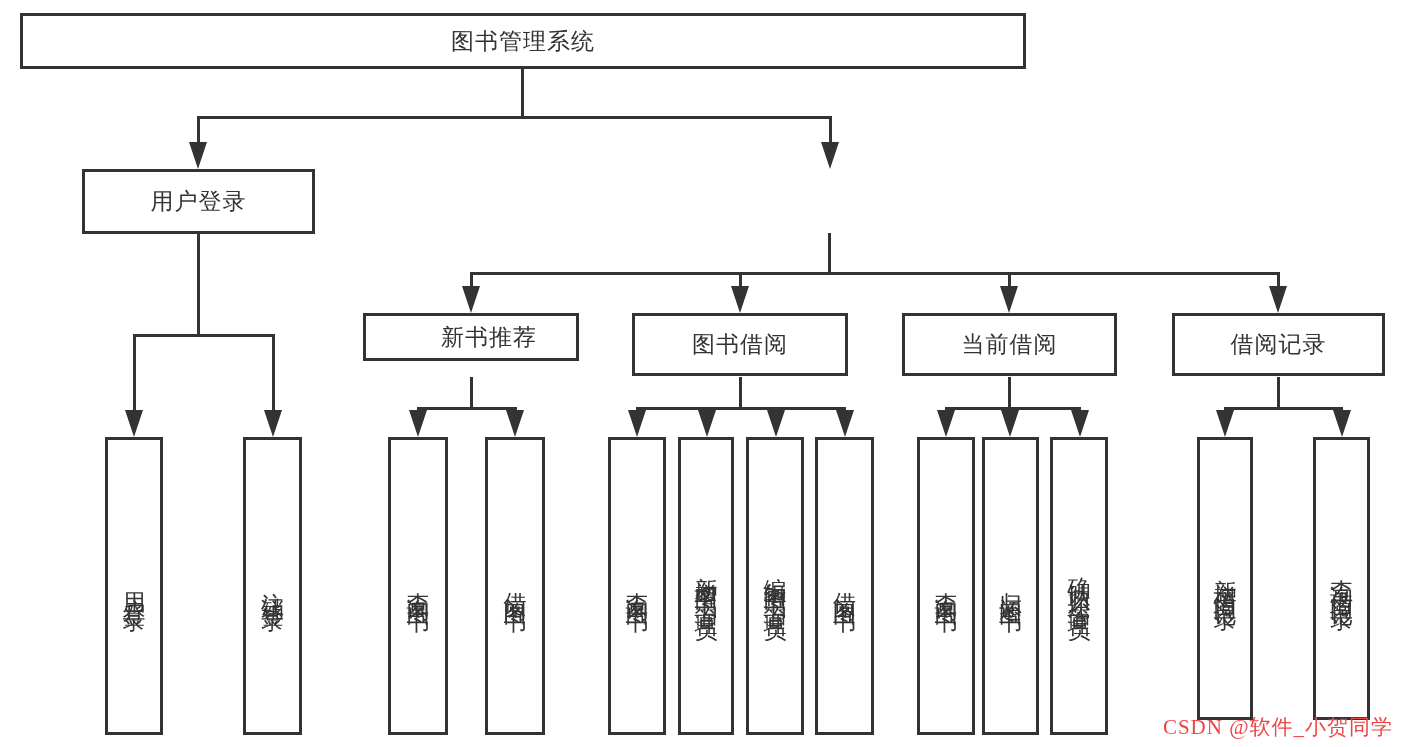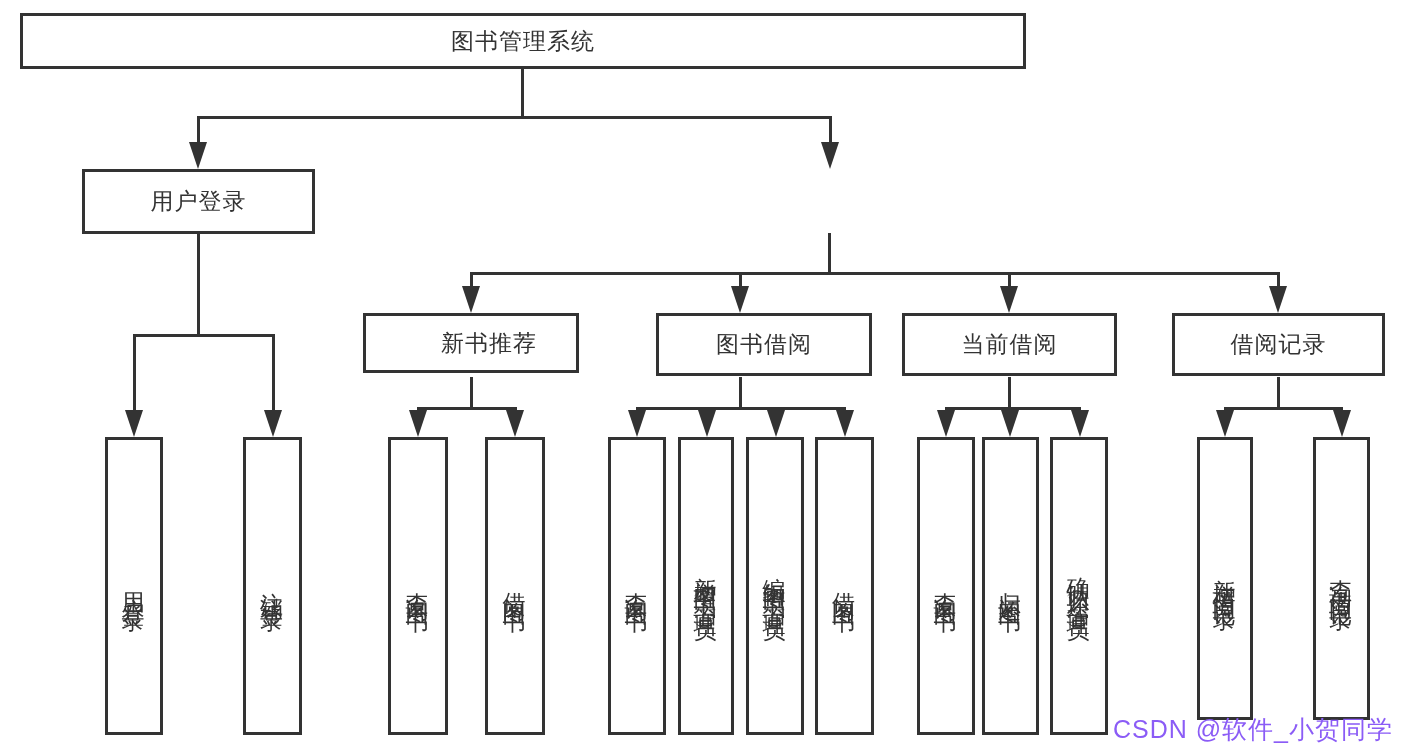--- a/index.html
+++ b/index.html
@@ -1,37 +1,37 @@
 <!DOCTYPE html>
 <html><head>
 <meta charset="utf-8">
 <style>
   html,body{margin:0;padding:0;background:#fff;}
   .canvas{
     position:relative;width:1405px;height:747px;background:#ffffff;overflow:hidden;
-    font-family:Liberation Sans, sans-serif;color:#333;
+    font-family:Liberation Serif, serif;color:#333;
   }
   .box{
     position:absolute;background:#fff;border:3px solid #333;box-sizing:border-box;
     display:flex;align-items:center;justify-content:center;
     font-size:23px;color:#333;letter-spacing:1px;white-space:nowrap;
   }
   .vbox{
     writing-mode:vertical-rl;text-orientation:mixed;letter-spacing:6px;
     white-space:normal;
   }
   .hline{position:absolute;height:3px;background:#333;}
   .vline{position:absolute;width:3px;background:#333;}
   .arrow{
     position:absolute;width:0;height:0;
     border-left:9px solid transparent;border-right:9px solid transparent;
     border-top:27px solid #333;
   }
   .watermark{
-    position:absolute;right:12px;top:713px;font-size:25px;color:#8b5cf6;
+    position:absolute;right:12px;top:713px;font-size:21px;color:#ef4444;
     letter-spacing:1px;z-index:5;white-space:nowrap;
   }
 </style>
 </head>
 <body>
 
 <div class="canvas">
 
   <div class="box" style="left:20px;top:13px;width:1006px;height:56px;">图书管理系统</div>
 
@@ -55,22 +55,22 @@
   <div class="hline" style="left:470px;top:272px;width:810px;"></div>
   <div class="vline" style="left:470px;top:272px;height:16px;"></div>
   <div class="arrow" style="left:462px;top:286px;"></div>
   <div class="vline" style="left:739px;top:272px;height:16px;"></div>
   <div class="arrow" style="left:731px;top:286px;"></div>
   <div class="vline" style="left:1008px;top:272px;height:16px;"></div>
   <div class="arrow" style="left:1000px;top:286px;"></div>
   <div class="vline" style="left:1277px;top:272px;height:16px;"></div>
   <div class="arrow" style="left:1269px;top:286px;"></div>
 
-  <div class="box" style="left:363px;top:313px;width:216px;height:60px;padding-left:36px;">新书推荐</div>
-  <div class="box" style="left:632px;top:313px;width:216px;height:63px;margin-left:24px;">图书借阅</div>
+  <div class="box" style="left:363px;top:313px;width:216px;height:48px;padding-left:36px;">新书推荐</div>
+  <div class="box" style="left:632px;top:313px;width:216px;height:63px;">图书借阅</div>
   <div class="box" style="left:1172px;top:313px;width:213px;height:63px;">借阅记录</div>
   <div class="box" style="left:902px;top:313px;width:215px;height:63px;">当前借阅</div>
 
   <div class="vline" style="left:470px;top:377px;height:33px;"></div>
   <div class="hline" style="left:417px;top:407px;width:100px;"></div>
   <div class="arrow" style="left:409px;top:410px;"></div>
   <div class="arrow" style="left:506px;top:410px;"></div>
 
   <div class="vline" style="left:739px;top:377px;height:33px;"></div>
   <div class="hline" style="left:636px;top:407px;width:210px;"></div>

